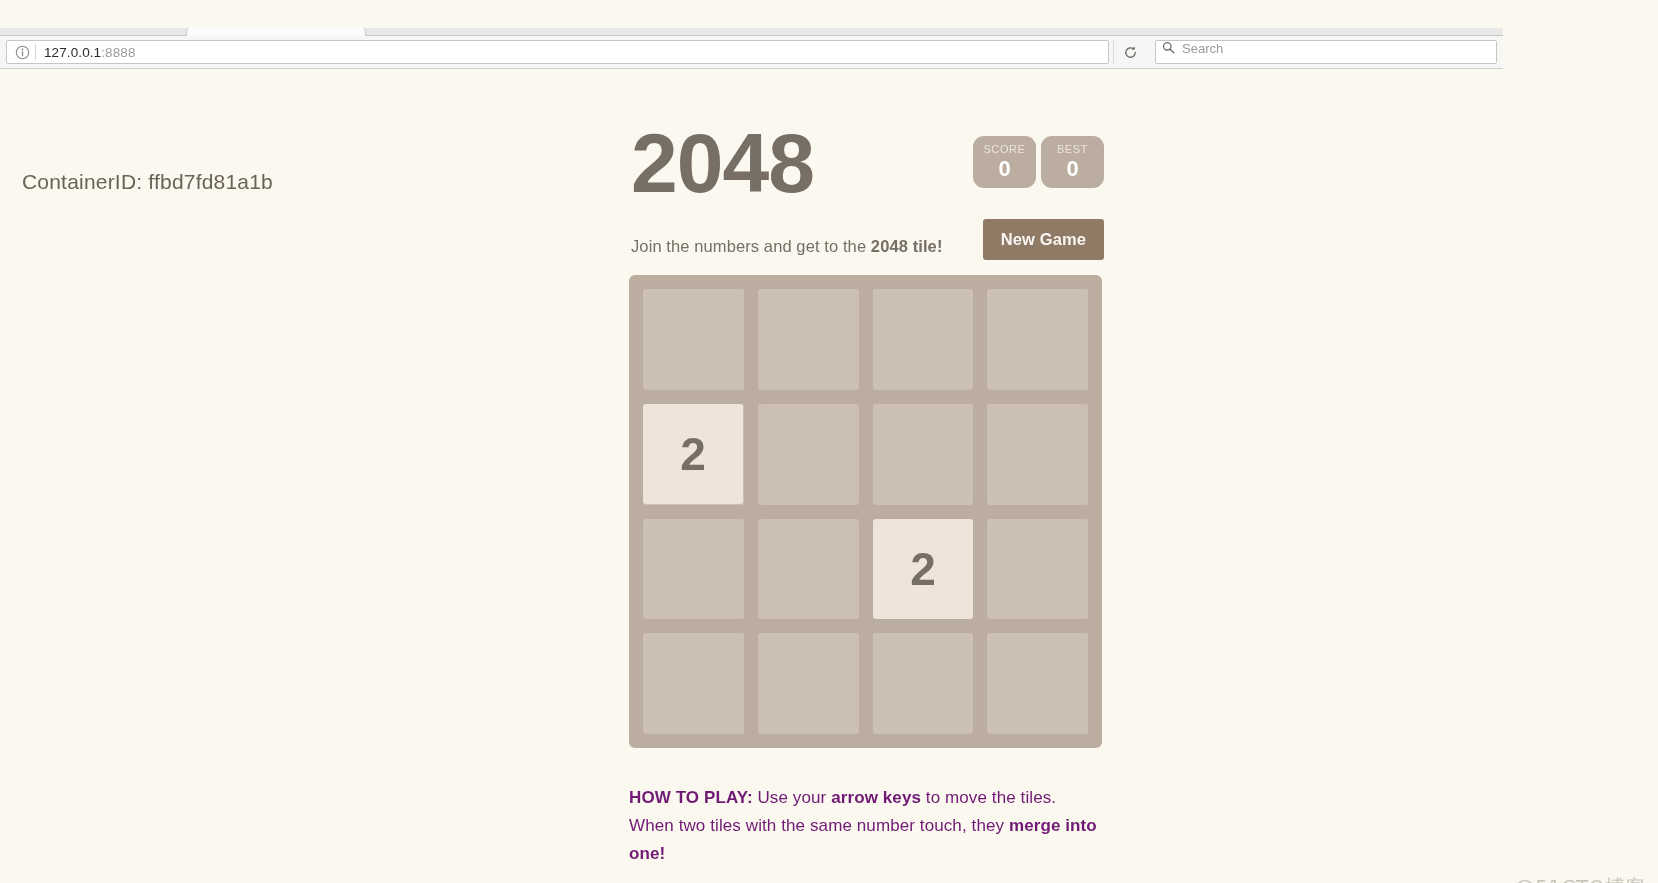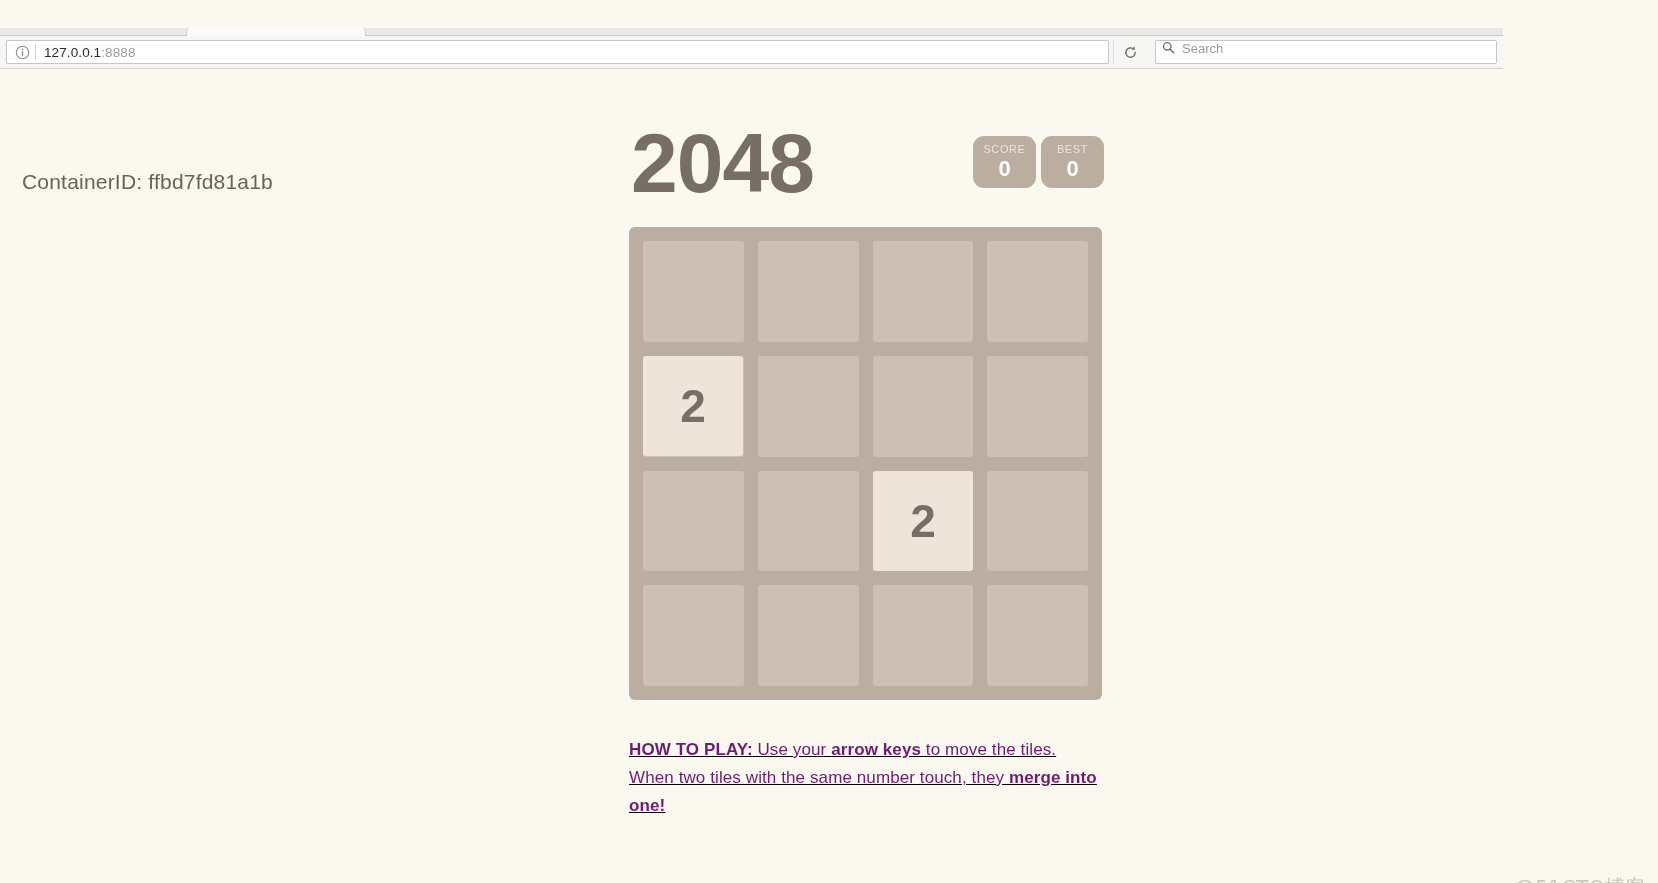--- a/index.html
+++ b/index.html
@@ -133,21 +133,20 @@
     font-size: 21px;
     color: #6b6257;
     letter-spacing: .2px;
   }
 
   #game {
     position: absolute;
     left: 629px;
     top: 30px;
     width: 475px;
-    text-decoration: underline;
   }
 
   #heading {
     position: relative;
     height: 120px;
   }
   #title {
     position: absolute;
     left: 2px;
     top: 22px;
@@ -342,20 +341,24 @@
           <span class="score-label">SCORE</span>
           <span class="score-value">0</span>
         </div>
         <div class="score-box">
           <span class="score-label">BEST</span>
           <span class="score-value">0</span>
         </div>
       </div>
     </div>
 
+    <div id="above-game">
+      <p id="game-intro"><span>Join the numbers and get to the </span><b>2048 tile!</b></p>
+      <button id="restart-button">New Game</button>
+    </div>
 
     <div id="grid-container">
       <div id="grid-background">
         <div class="grid-cell"></div>
         <div class="grid-cell"></div>
         <div class="grid-cell"></div>
         <div class="grid-cell"></div>
         <div class="grid-cell"></div>
         <div class="grid-cell"></div>
         <div class="grid-cell"></div>

